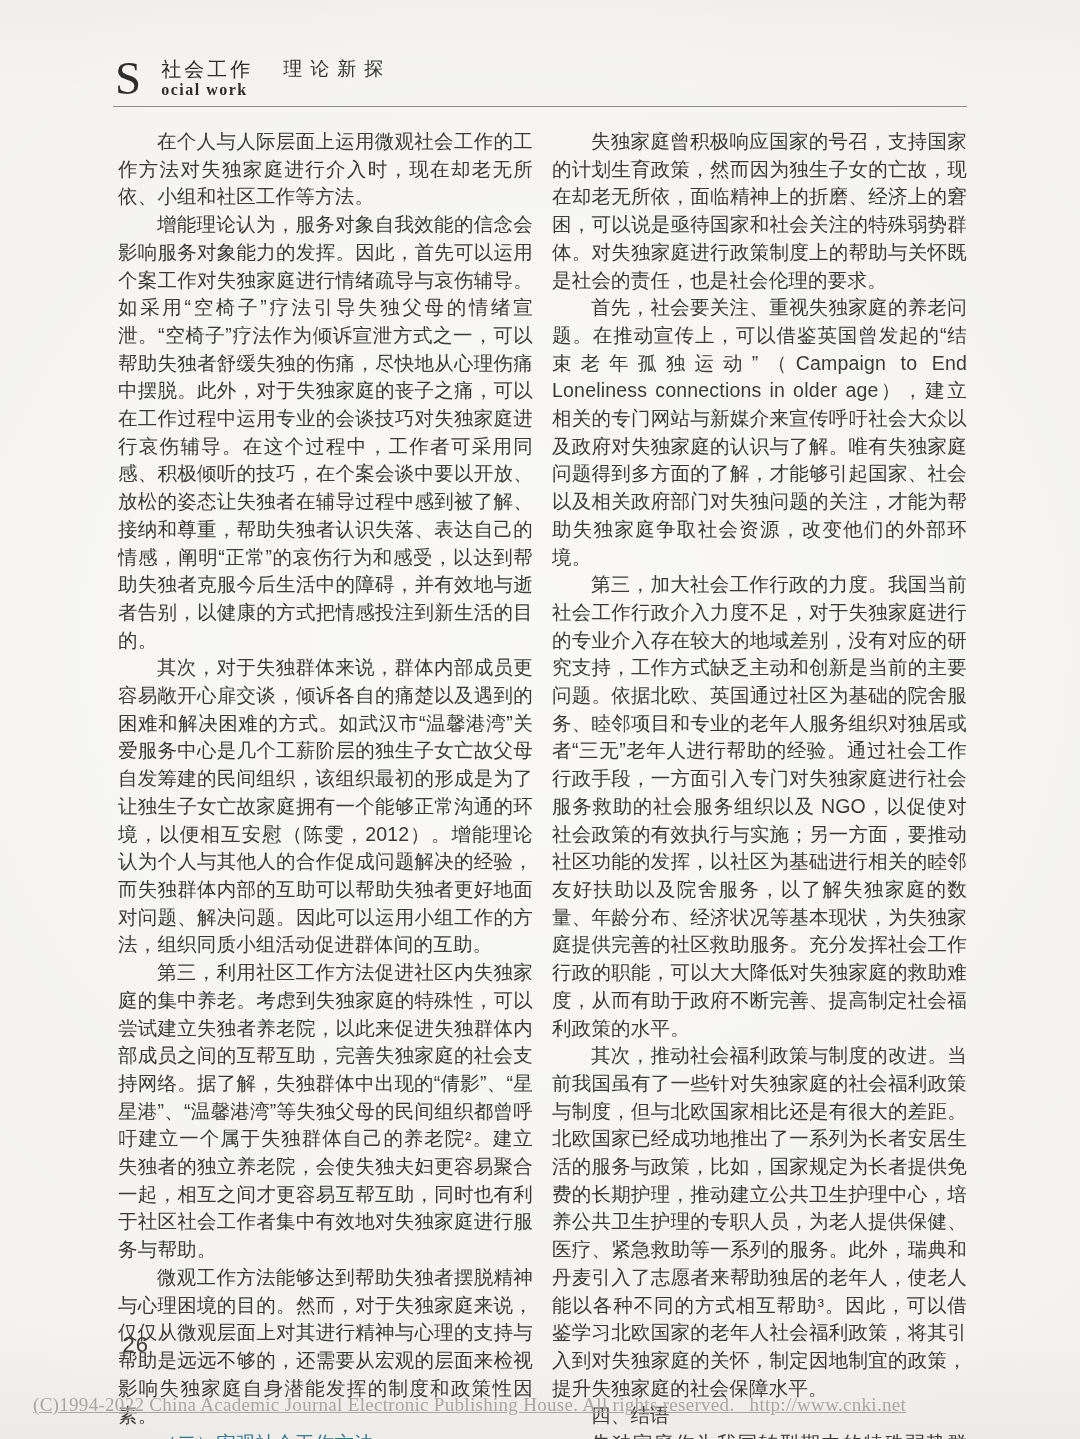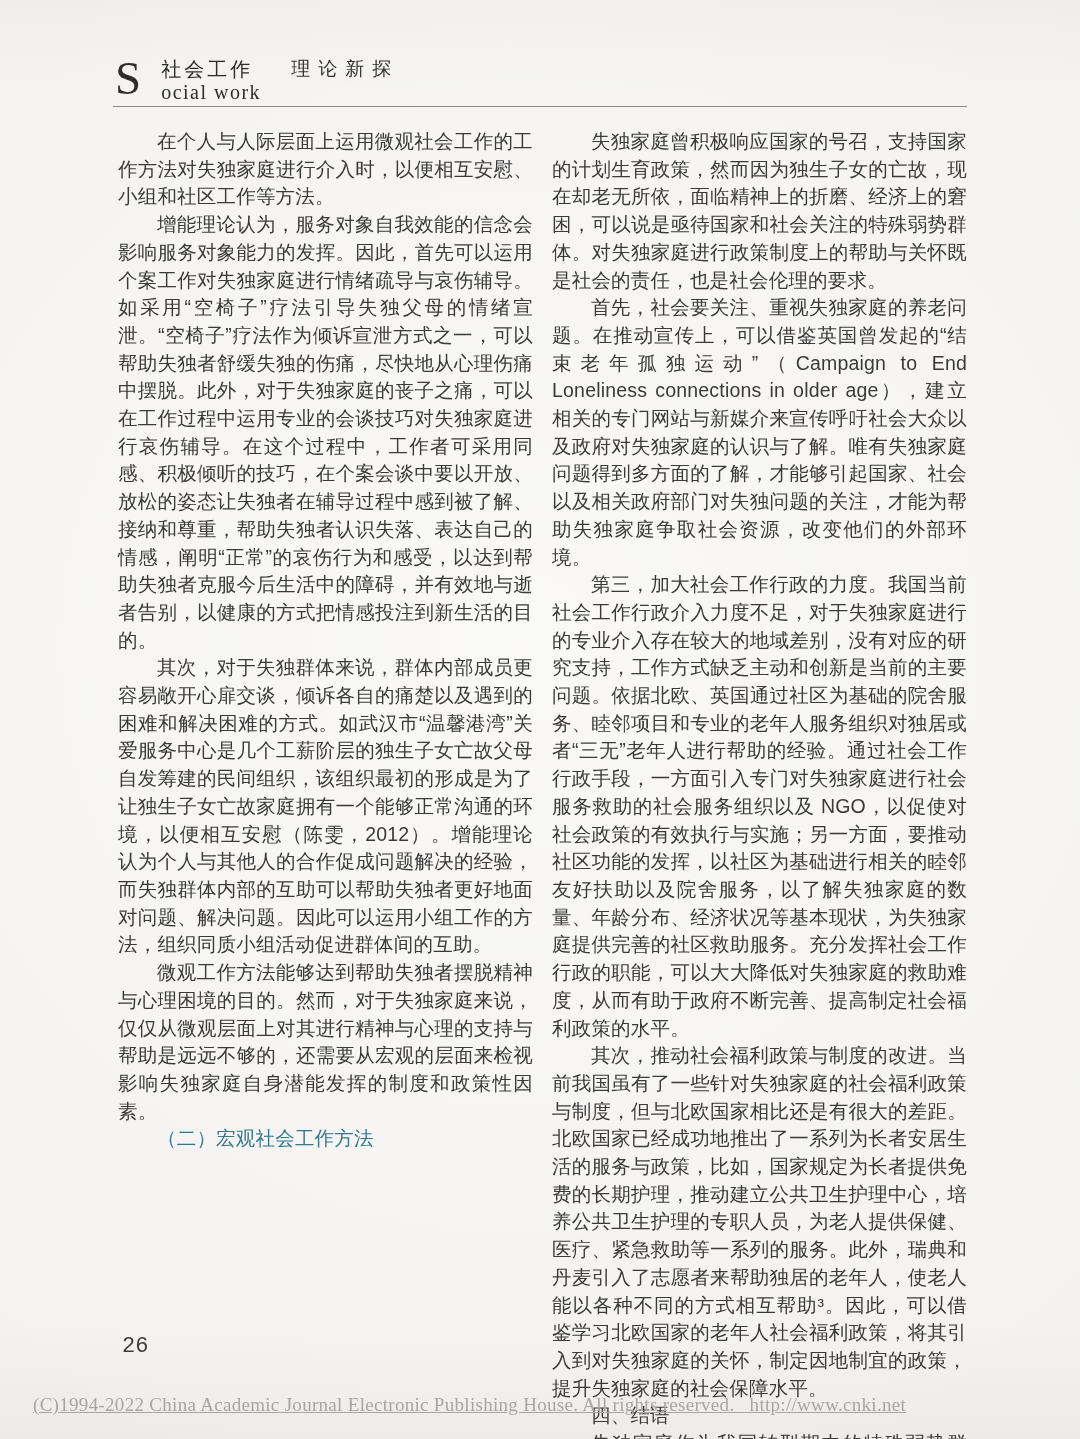--- a/index.html
+++ b/index.html
@@ -22,21 +22,21 @@
   }
   .logo-row { display: flex; align-items: flex-start; }
   .logo-s {
     font-family: "Liberation Serif", serif;
     font-size: 47px; line-height: 0.95; color: #2e2e2e;
   }
   .logo-stack { margin-left: 20px; margin-top: 2px; }
   .logo-cn { font-size: 20px; letter-spacing: 3px; color: #2d2d2d; line-height: 1.1; }
   .logo-en {
     font-family: "Liberation Serif", serif;
-    font-size: 20px; letter-spacing: 1.5px; color: #2d2d2d; line-height: 1.2;
+    font-size: 16px; letter-spacing: 1.5px; color: #2d2d2d; line-height: 1.2; font-weight: bold;
   }
   .section-title {
     margin-left: 30px; 
     font-size: 19px; letter-spacing: 8px; color: #333;
   }
   .header-rule {
     position: absolute; left: 113px; top: 106px; width: 854px;
     border: none; border-top: 1.5px solid #8d8b88; margin: 0;
   }
   
@@ -75,23 +75,24 @@
       <span class="logo-stack">
         <div class="logo-cn">社会工作</div>
         <div class="logo-en">ocial work</div>
       </span>
       <span class="section-title">理论新探</span>
     </div>
   </div>
   <hr class="header-rule">
 
   <div class="column col-left">
-    <p class="para">在个人与人际层面上运用微观社会工作的工作方法对失独家庭进行介入时，以便相互安慰、小组和社区工作等方法。</p>
+    <p class="para">在个人与人际层面上运用微观社会工作的工作方法对失独家庭进行介入时，现在却老无所依、小组和社区工作等方法。</p>
     <p class="para">增能理论认为，服务对象自我效能的信念会影响服务对象能力的发挥。因此，首先可以运用个案工作对失独家庭进行情绪疏导与哀伤辅导。如采用“空椅子”疗法引导失独父母的情绪宣泄。“空椅子”疗法作为倾诉宣泄方式之一，可以帮助失独者舒缓失独的伤痛，尽快地从心理伤痛中摆脱。此外，对于失独家庭的丧子之痛，可以在工作过程中运用专业的会谈技巧对失独家庭进行哀伤辅导。在这个过程中，工作者可采用同感、积极倾听的技巧，在个案会谈中要以开放、放松的姿态让失独者在辅导过程中感到被了解、接纳和尊重，帮助失独者认识失落、表达自己的情感，阐明“正常”的哀伤行为和感受，以达到帮助失独者克服今后生活中的障碍，并有效地与逝者告别，以健康的方式把情感投注到新生活的目的。</p>
     <p class="para">其次，对于失独群体来说，群体内部成员更容易敞开心扉交谈，倾诉各自的痛楚以及遇到的困难和解决困难的方式。如武汉市“温馨港湾”关爱服务中心是几个工薪阶层的独生子女亡故父母自发筹建的民间组织，该组织最初的形成是为了让独生子女亡故家庭拥有一个能够正常沟通的环境，以便相互安慰（陈雯，2012）。增能理论认为个人与其他人的合作促成问题解决的经验，而失独群体内部的互助可以帮助失独者更好地面对问题、解决问题。因此可以运用小组工作的方法，组织同质小组活动促进群体间的互助。</p>
+    <p class="para">第三，利用社区工作方法促进社区内失独家庭的集中养老。考虑到失独家庭的特殊性，可以尝试建立失独者养老院，以此来促进失独群体内部成员之间的互帮互助，完善失独家庭的社会支持网络。据了解，失独群体中出现的“倩影”、“星星港”、“温馨港湾”等失独父母的民间组织都曾呼吁建立一个属于失独群体自己的养老院²。建立失独者的独立养老院，会使失独夫妇更容易聚合一起，相互之间才更容易互帮互助，同时也有利于社区社会工作者集中有效地对失独家庭进行服务与帮助。</p>
     <p class="para">微观工作方法能够达到帮助失独者摆脱精神与心理困境的目的。然而，对于失独家庭来说，仅仅从微观层面上对其进行精神与心理的支持与帮助是远远不够的，还需要从宏观的层面来检视影响失独家庭自身潜能发挥的制度和政策性因素。</p>
     <p class="para heading-teal">（二）宏观社会工作方法</p>
   </div>
 
   <div class="column col-right">
     <p class="para">失独家庭曾积极响应国家的号召，支持国家的计划生育政策，然而因为独生子女的亡故，现在却老无所依，面临精神上的折磨、经济上的窘困，可以说是亟待国家和社会关注的特殊弱势群体。对失独家庭进行政策制度上的帮助与关怀既是社会的责任，也是社会伦理的要求。</p>
     <p class="para">首先，社会要关注、重视失独家庭的养老问题。在推动宣传上，可以借鉴英国曾发起的“结束老年孤独运动”（Campaign to End Loneliness connections in older age），建立相关的专门网站与新媒介来宣传呼吁社会大众以及政府对失独家庭的认识与了解。唯有失独家庭问题得到多方面的了解，才能够引起国家、社会以及相关政府部门对失独问题的关注，才能为帮助失独家庭争取社会资源，改变他们的外部环境。</p>
     <p class="para">第三，加大社会工作行政的力度。我国当前社会工作行政介入力度不足，对于失独家庭进行的专业介入存在较大的地域差别，没有对应的研究支持，工作方式缺乏主动和创新是当前的主要问题。依据北欧、英国通过社区为基础的院舍服务、睦邻项目和专业的老年人服务组织对独居或者“三无”老年人进行帮助的经验。通过社会工作行政手段，一方面引入专门对失独家庭进行社会服务救助的社会服务组织以及 NGO，以促使对社会政策的有效执行与实施；另一方面，要推动社区功能的发挥，以社区为基础进行相关的睦邻友好扶助以及院舍服务，以了解失独家庭的数量、年龄分布、经济状况等基本现状，为失独家庭提供完善的社区救助服务。充分发挥社会工作行政的职能，可以大大降低对失独家庭的救助难度，从而有助于政府不断完善、提高制定社会福利政策的水平。</p>
     <p class="para">其次，推动社会福利政策与制度的改进。当前我国虽有了一些针对失独家庭的社会福利政策与制度，但与北欧国家相比还是有很大的差距。北欧国家已经成功地推出了一系列为长者安居生活的服务与政策，比如，国家规定为长者提供免费的长期护理，推动建立公共卫生护理中心，培养公共卫生护理的专职人员，为老人提供保健、医疗、紧急救助等一系列的服务。此外，瑞典和丹麦引入了志愿者来帮助独居的老年人，使老人能以各种不同的方式相互帮助³。因此，可以借鉴学习北欧国家的老年人社会福利政策，将其引入到对失独家庭的关怀，制定因地制宜的政策，提升失独家庭的社会保障水平。</p>
     <p class="para">四、结语</p>

